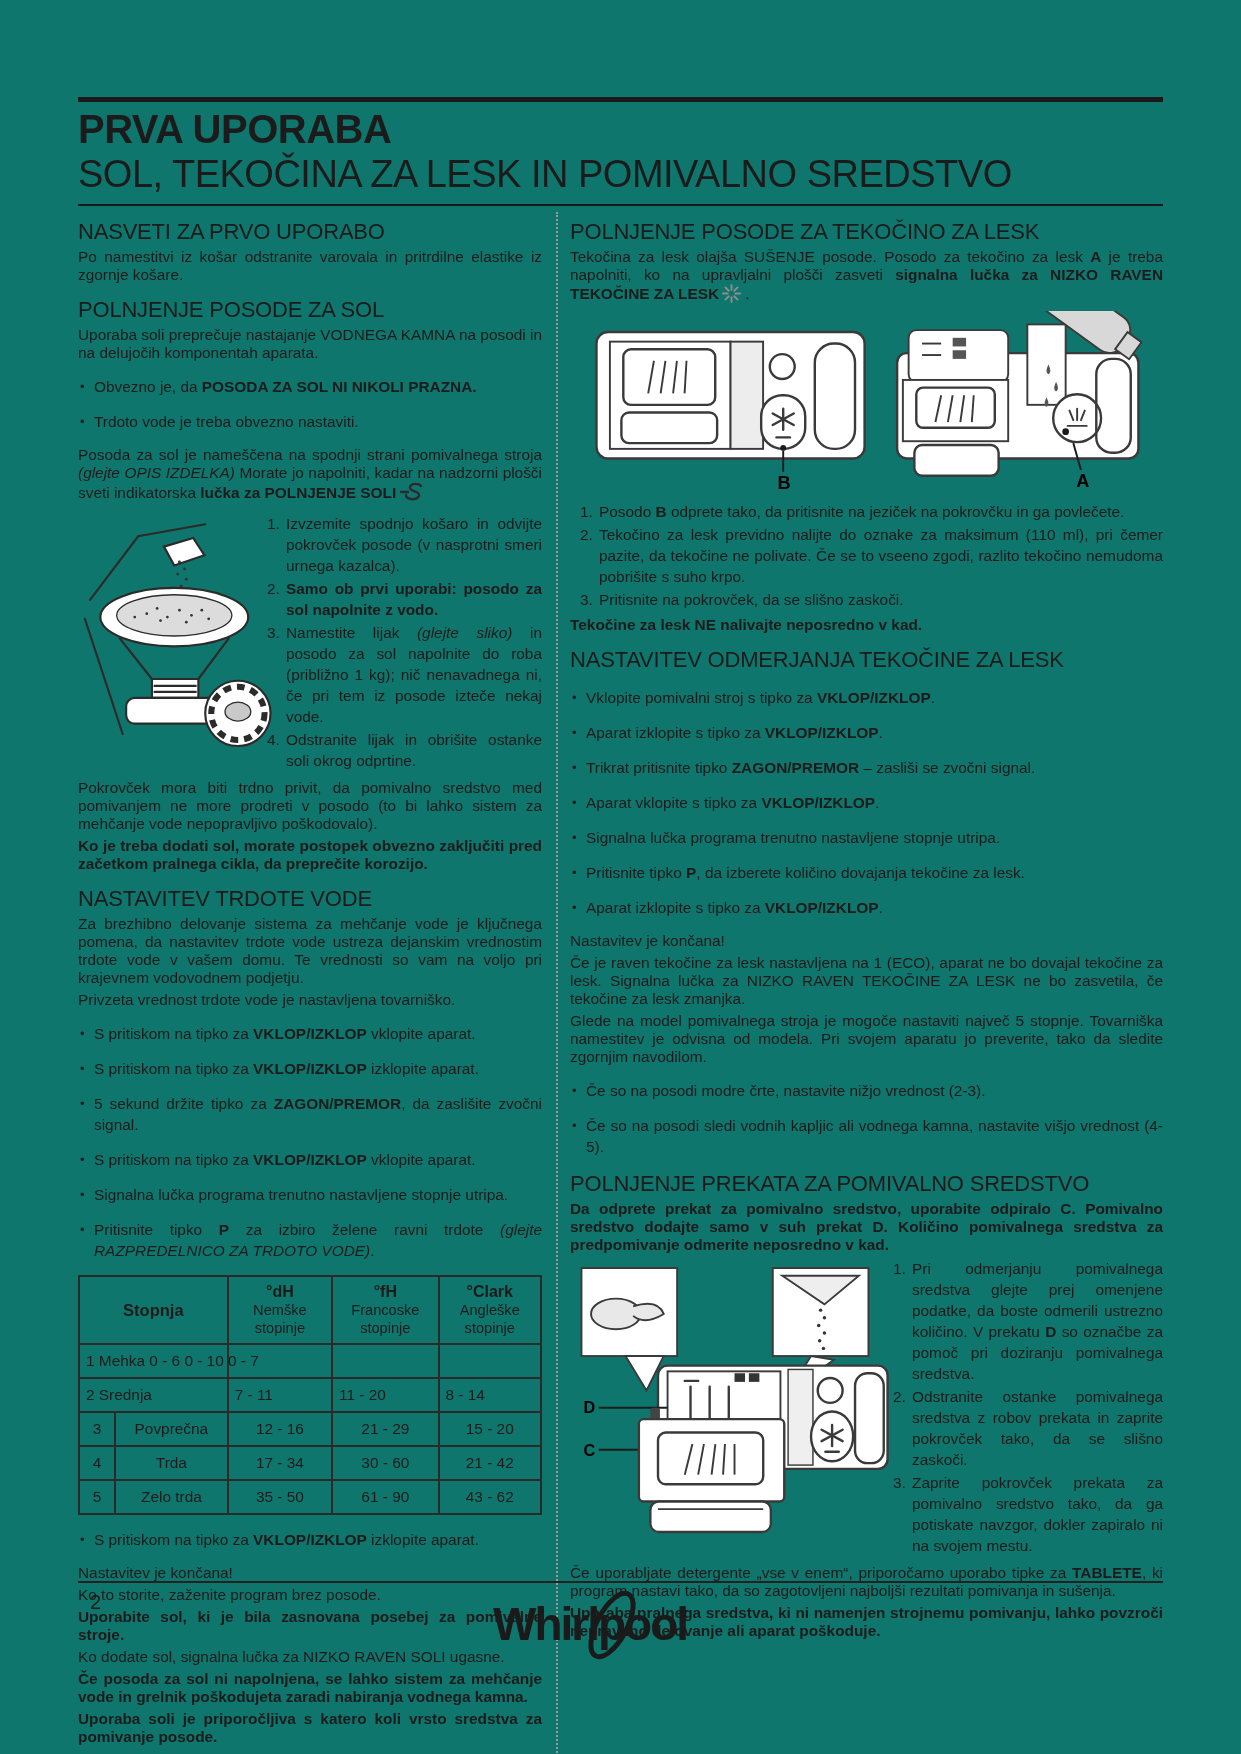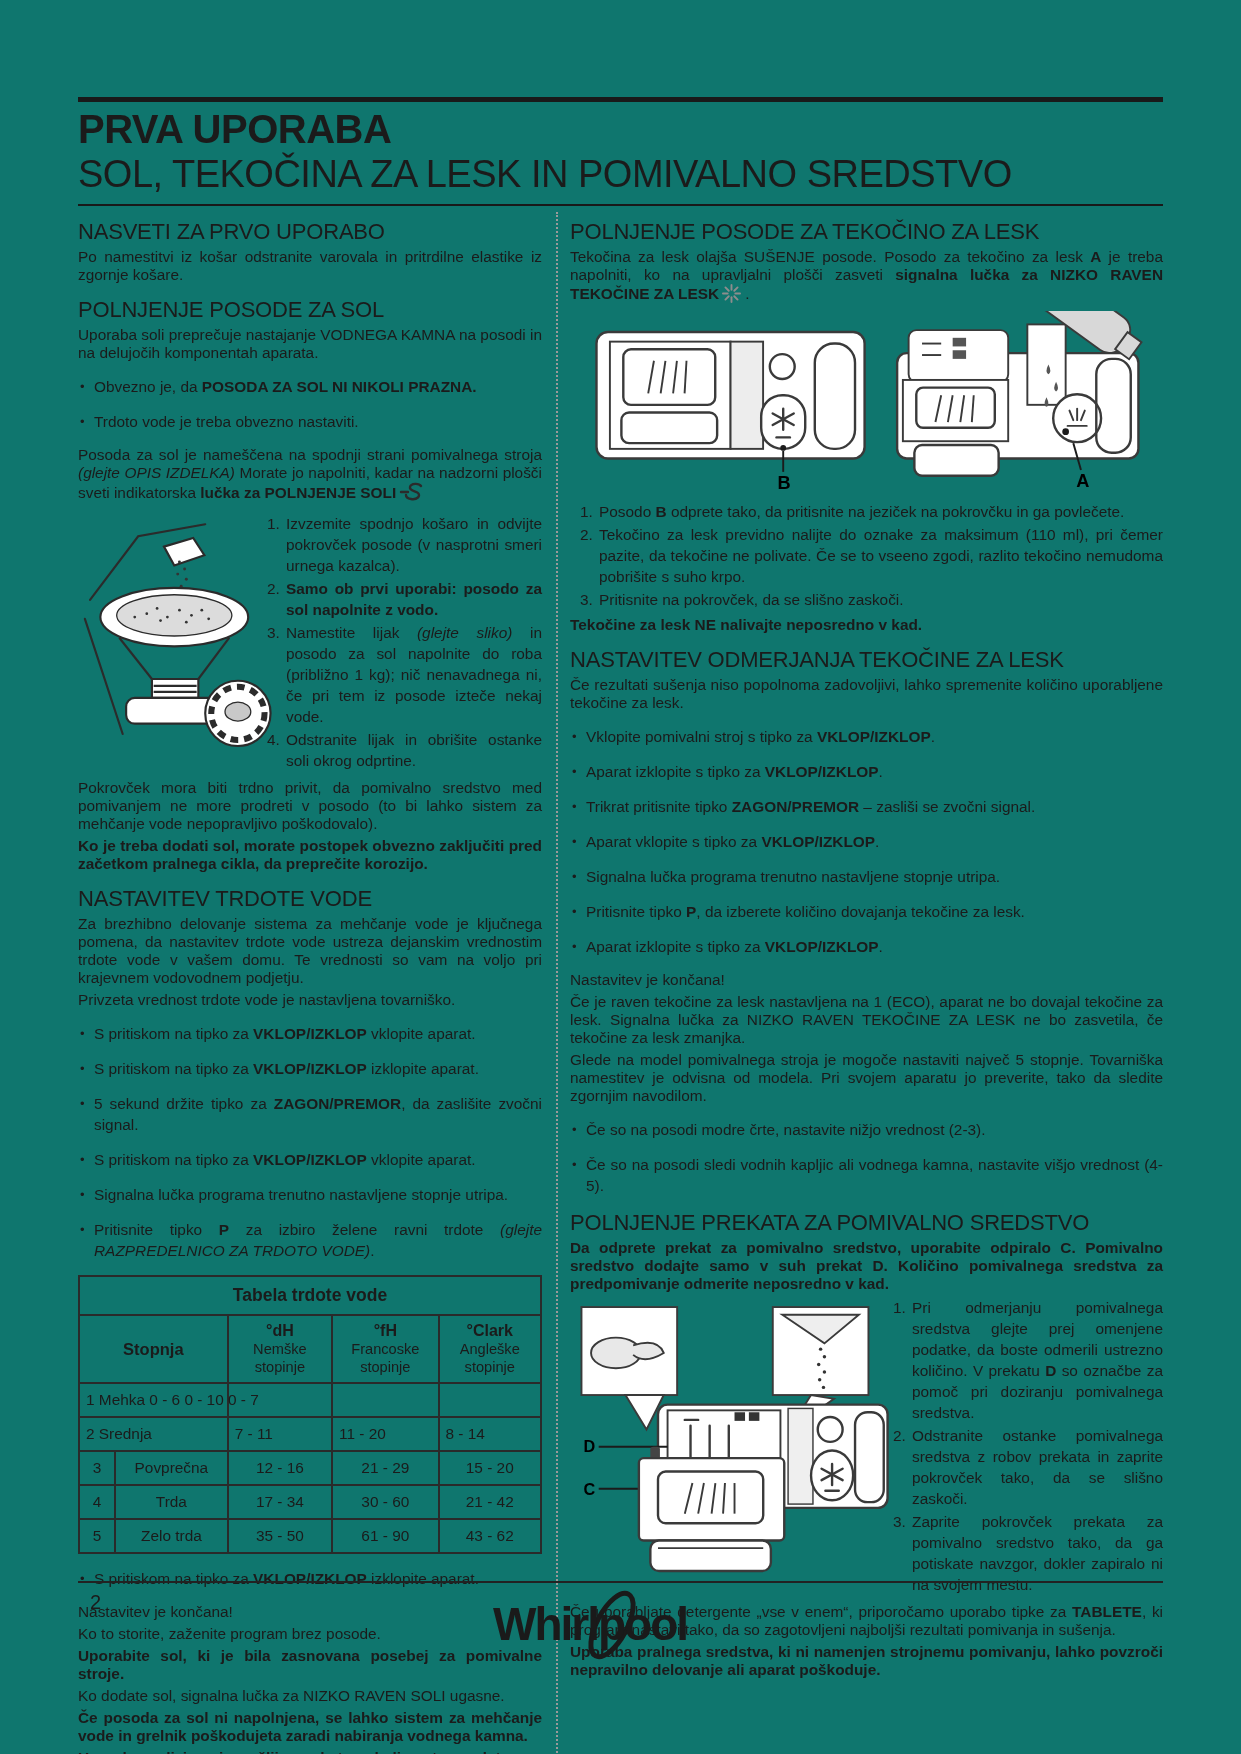--- a/index.html
+++ b/index.html
@@ -142,23 +142,20 @@
 
         <table class="hard">
           <colgroup>
               <col style="width:36px">
               <col style="width:112px">
               <col style="width:104px">
               <col style="width:106px">
               <col style="width:102px">
             </colgroup>
           <tbody>
-              <tr>
-                <td class="ttl" colspan="5">Tabela trdote vode</td>
-              </tr>
           <tr>
             <td class="stopnja" colspan="2">Stopnja</td>
             <td class="hcell">
                   <div class="unit">°dH</div>
                   <div>Nemške stopinje</div>
                 </td>
             <td class="hcell">
                   <div class="unit">°fH</div>
                   <div>Francoske stopinje</div>
                 </td>
@@ -300,21 +297,20 @@
         </div>
 
         <ol class="steps">
           <li><span>Posodo </span><span class="b">B</span><span> odprete tako, da pritisnite na jeziček na pokrovčku in ga povlečete.</span></li>
           <li>Tekočino za lesk previdno nalijte do oznake za maksimum (110 ml), pri čemer pazite, da tekočine ne polivate. Če se to vseeno zgodi, razlito tekočino nemudoma pobrišite s suho krpo.</li>
           <li>Pritisnite na pokrovček, da se slišno zaskoči.</li>
         </ol>
         <p class="para boldp tight">Tekočine za lesk NE nalivajte neposredno v kad.</p>
 
         <h2 class="sec">NASTAVITEV ODMERJANJA TEKOČINE ZA LESK</h2>
-        <p class="para tight">Če rezultati sušenja niso popolnoma zadovoljivi, lahko spremenite količino uporabljene tekočine za lesk.</p>
         <ul class="bullets">
           <li><span>Vklopite pomivalni stroj s tipko za </span><span class="b">VKLOP/IZKLOP</span><span>.</span></li>
           <li><span>Aparat izklopite s tipko za </span><span class="b">VKLOP/IZKLOP</span><span>.</span></li>
           <li><span>Trikrat pritisnite tipko </span><span class="b">ZAGON/PREMOR</span><span> – zasliši se zvočni signal.</span></li>
           <li><span>Aparat vklopite s tipko za </span><span class="b">VKLOP/IZKLOP</span><span>.</span></li>
           <li>Signalna lučka programa trenutno nastavljene stopnje utripa.</li>
           <li><span>Pritisnite tipko </span><span class="b">P</span><span>, da izberete količino dovajanja tekočine za lesk.</span></li>
           <li><span>Aparat izklopite s tipko za </span><span class="b">VKLOP/IZKLOP</span><span>.</span></li>
         </ul>
         <p class="para tight">Nastavitev je končana!</p>

